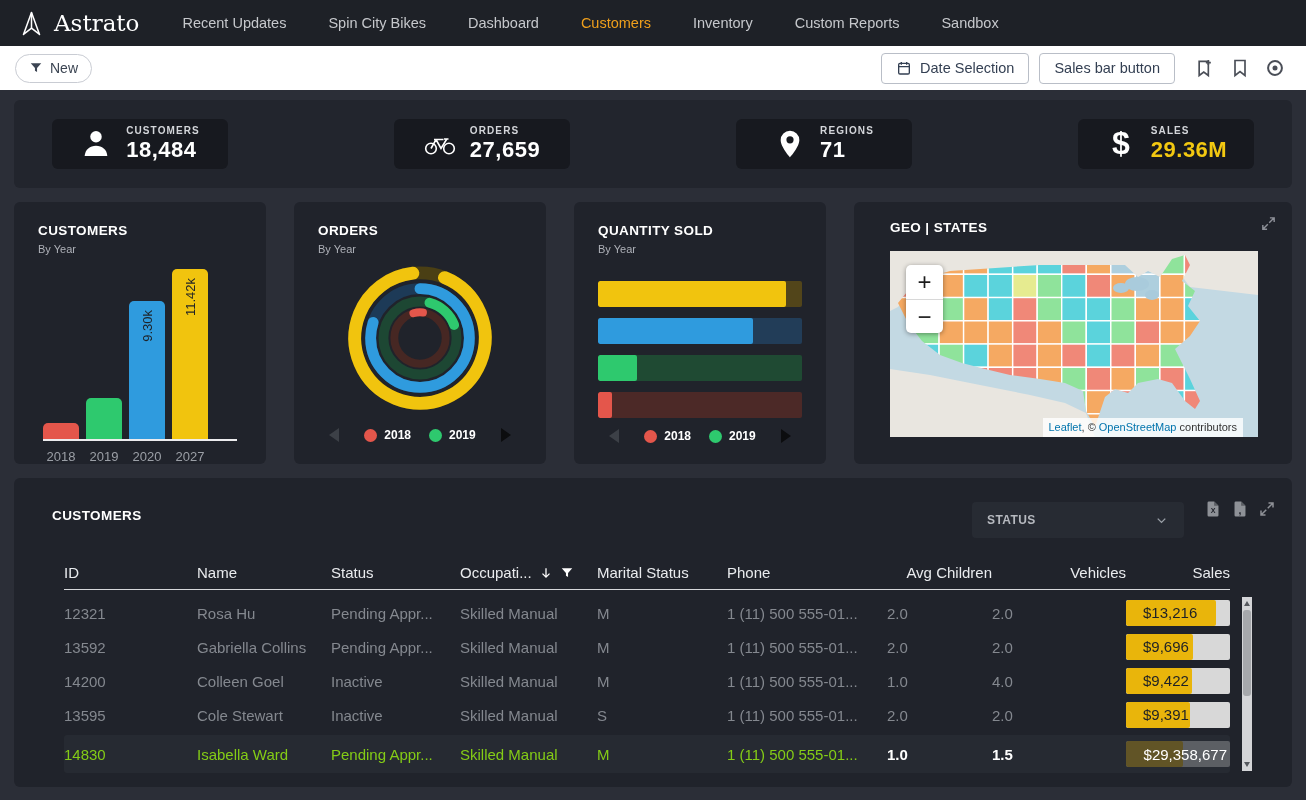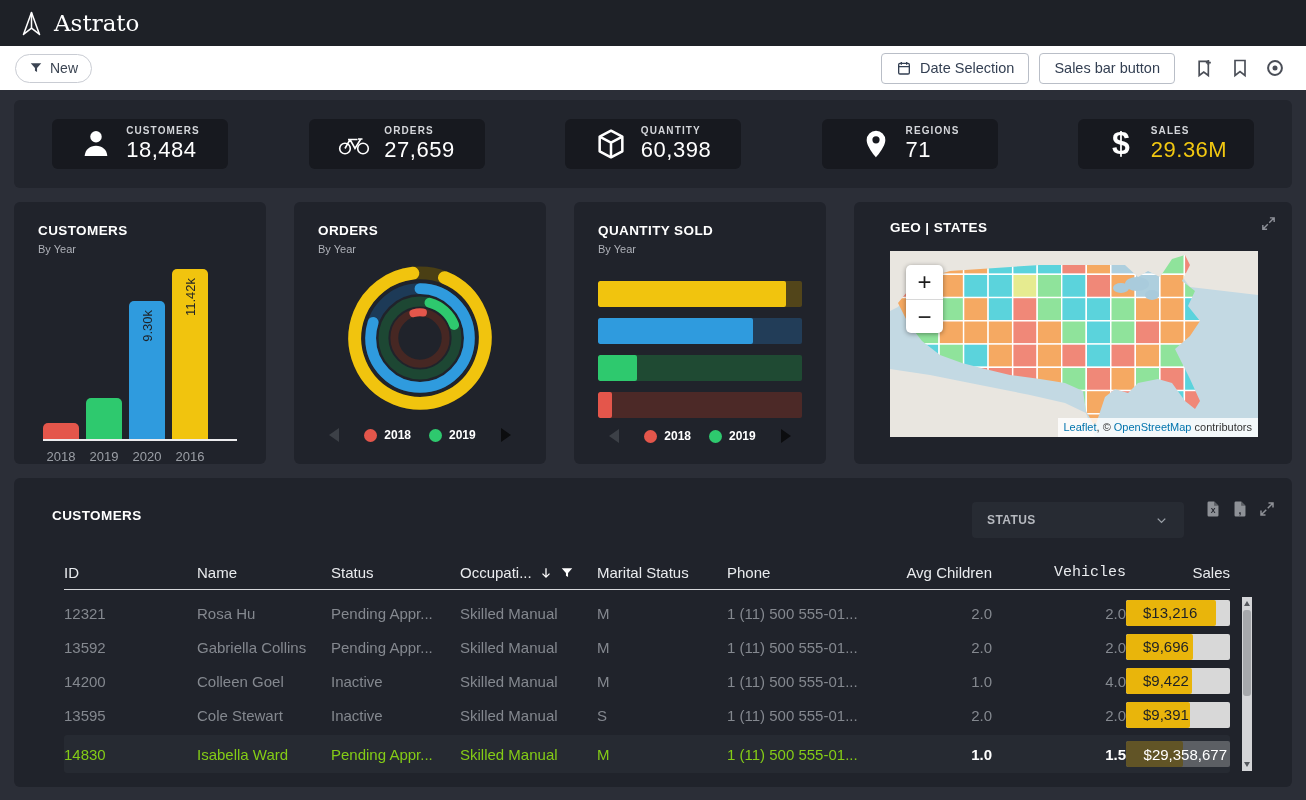--- a/index.html
+++ b/index.html
@@ -28,21 +28,21 @@
   .tb-icons svg { width:20px; height:20px; }
 
   
   .content { padding:10px 14px 17px; }
 
   .kpi-strip { background:#22252d; border-radius:6px; padding:19px 38px; display:flex; justify-content:space-between; }
   .kpi-card { width:176px; height:50px; background:#17191f; border-radius:6px; display:flex; align-items:center; justify-content:center; gap:14px; }
   .kpi-icon { width:32px; height:32px; color:#fff; flex:none; }
   .kpi-icon svg { width:100%; height:100%; }
   .kpi-label { font-size:10px; font-weight:700; letter-spacing:1.1px; color:#d4d6da; }
-  .kpi-value { font-size:22px; font-weight:400; letter-spacing:.5px; color:#fff; margin-top:1px; }
+  .kpi-value { font-size:22px; font-weight:700; letter-spacing:.5px; color:#fff; margin-top:1px; }
   .kpi-value.accent { color:#F2C811; }
 
   .charts-row { display:grid; grid-template-columns:252px 252px 252px 1fr; gap:28px; margin-top:14px; }
   .panel { background:#20232b; border-radius:6px; padding:21px 24px; position:relative; height:262px; }
   .panel-title { color:#fff; font-size:13.5px; font-weight:800; letter-spacing:.4px; }
   .panel-sub { color:#aeb1b8; font-size:11px; margin-top:5px; }
 
   
   .bars { height:172px; display:flex; align-items:flex-end; gap:7px; margin:14px 5px 0; border-bottom:2px solid #ececee; }
   .bar { width:36px; border-radius:5px 5px 0 0; position:relative; }
@@ -69,36 +69,36 @@
   .hbar-fill { position:absolute; left:0; top:0; bottom:0; border-radius:2px; }
 
   
   .panel.geo { padding:18px 34px 24px 36px; }
   .expand-corner { position:absolute; top:13px; right:15px; color:#8d9098; cursor:pointer; }
   .expand-corner svg { width:17px; height:17px; }
   .map-box { position:relative; margin-top:16px; height:186px; overflow:hidden; background:#c3d9e3; }
   .zoomctl { position:absolute; left:16px; top:14px; width:37px; background:#fff; border-radius:5px; box-shadow:0 1px 5px rgba(0,0,0,.4); overflow:hidden; }
   .zbtn { height:34px; display:flex; align-items:center; justify-content:center; font-size:24px; color:#1c1c1c; cursor:pointer; font-weight:400; }
   .zbtn + .zbtn { border-top:1px solid #d8d8d8; }
-  .attribution { position:absolute; right:0; bottom:0; background:rgba(255,255,255,.8); font-size:11px; color:#333; padding:2px 6px; line-height:15px; }
+  .attribution { position:absolute; right:15px; bottom:0; background:rgba(255,255,255,.8); font-size:11px; color:#333; padding:2px 6px; line-height:15px; }
   .attribution .lnk { color:#0274ad; cursor:pointer; }
 
   
   .table-panel { margin-top:14px; background:#20232b; border-radius:6px; padding:20px 0 14px; position:relative; }
   .tp-head { display:flex; align-items:flex-start; padding:0 16px 0 38px; }
   .tp-title { margin-top:10px; font-size:13.5px; font-weight:800; letter-spacing:.4px; }
   .tp-spacer { flex:1; }
   .dropdown { width:212px; height:36px; background:#272b33; border-radius:4px; display:flex; align-items:center; justify-content:space-between; padding:0 15px; color:#b6b9bf; font-size:12px; font-weight:700; letter-spacing:.4px; margin-left:13px; cursor:pointer; margin-top:4px; }
   .dropdown svg { width:15px; height:15px; color:#9aa0a8; }
   .export-icons { display:flex; gap:9px; color:#8e9197; margin-left:20px; margin-top:2px; }
   .export-icons svg { width:18px; height:18px; cursor:pointer; }
 
   .tbl { margin-top:22px; padding:0 62px 0 50px; position:relative; }
   .trow { display:grid; grid-template-columns:133px 134px 129px 137px 130px 160px 105px 134px 1fr; align-items:center; height:34px; color:#84888f; font-size:15px; }
-  .trow .r { text-align:right; }
+  .trow .r { text-align:left; }
   .trow.thead { color:#e9ebee; height:30px; border-bottom:1px solid #d6d8db; padding-bottom:4px; margin-bottom:6px; }
   .hcell { display:flex; align-items:center; gap:7px; }
   .hcell svg { width:14px; height:14px; color:#fff; }
   .sales-cell { position:relative; width:100%; }
   .sales-bar { position:relative; height:26px; border-radius:2px; background:#d8d8d8; overflow:hidden; }
   .sales-fill { position:absolute; left:0; top:0; bottom:0; background:#E9B50B; border-radius:2px; }
   .sales-label { position:absolute; left:17px; top:0; line-height:26px; color:#1e2126; font-size:15px; }
   .trow.totals { background:#262a32; border-radius:3px; height:38px; color:#fff; font-weight:700; margin-top:3px; }
   .trow.totals .ghost { color:#84cc16; font-weight:400; }
   .sales-bar.dim { opacity:.3; }
@@ -114,20 +114,29 @@
 <body>
 
 <header class="topnav">
   <div class="brand">
     <svg viewBox="0 0 32 32" width="27" height="27" fill="none" stroke="#fff" stroke-width="1.8" stroke-linejoin="round">
       <path d="M16 3 L6.5 29 L16 21.5 L25.5 29 Z"></path>
       <path d="M16 3 V21.5"></path>
     </svg>
     <span class="brand-name">Astrato</span>
   </div>
+  <nav class="nav-items">
+      <div class="nav-item">Recent Updates</div>
+      <div class="nav-item">Spin City Bikes</div>
+      <div class="nav-item">Dashboard</div>
+      <div class="nav-item active">Customers</div>
+      <div class="nav-item">Inventory</div>
+      <div class="nav-item">Custom Reports</div>
+      <div class="nav-item">Sandbox</div>
+    </nav>
 </header>
 
 <div class="toolbar">
   <div class="pill">
     <svg viewBox="0 0 24 24" width="14" height="14" fill="#3c4553">
         <path d="M3 4h18l-7.2 8.2V19l-3.6-2.2v-4.6z"></path>
       </svg>
     <span>New</span>
   </div>
   <div class="toolbar-spacer"></div>
@@ -179,32 +188,20 @@
             <path d="M7 16.5 12 7.5h7.5M12 7.5l5 9 5.8-9.5M20 7h4.5M10 7.5h4"></path>
           </svg>
         </span>
         <div>
           <div class="kpi-label">ORDERS</div>
           <div class="kpi-value">27,659</div>
         </div>
       </div>
       <div class="kpi-card">
         <span class="kpi-icon">
-          <svg viewBox="0 0 24 24" fill="none" stroke="currentColor" stroke-width="1.9" stroke-linejoin="round">
-            <path d="M12 2 3.5 6.5v11L12 22l8.5-4.5v-11z"></path>
-            <path d="M3.5 6.5 12 11l8.5-4.5M12 11v11"></path>
-          </svg>
-        </span>
-        <div>
-          <div class="kpi-label">QUANTITY</div>
-          <div class="kpi-value">60,398</div>
-        </div>
-      </div>
-      <div class="kpi-card">
-        <span class="kpi-icon">
           <svg viewBox="0 0 24 24" fill="currentColor">
             <path fill-rule="evenodd" d="M12 2a7 7 0 0 0-7 7c0 5.2 7 13 7 13s7-7.8 7-13a7 7 0 0 0-7-7zm0 9.6A2.7 2.7 0 1 1 12 6.2a2.7 2.7 0 0 1 0 5.4z"></path>
           </svg>
         </span>
         <div>
           <div class="kpi-label">REGIONS</div>
           <div class="kpi-value">71</div>
         </div>
       </div>
       <div class="kpi-card">
@@ -232,21 +229,21 @@
             <span class="bar-label">9.30k</span>
           </div>
           <div class="bar" style="height: 100%; background: rgb(241, 196, 14);">
             <span class="bar-label">11.42k</span>
           </div>
         </div>
       <div class="bar-x">
           <span>2018</span>
           <span>2019</span>
           <span>2020</span>
-          <span>2016</span>
+          <span>2027</span>
         </div>
     </section>
 
     <section class="panel">
       <div class="panel-title">ORDERS</div>
       <div class="panel-sub">By Year</div>
       <div class="donut-wrap">
           <svg viewBox="0 0 160 160">
             <circle cx="80" cy="80" r="66" fill="none" stroke="#4a3f14" stroke-width="13"></circle>
             <circle cx="80" cy="80" r="66" fill="none" stroke="#F1C40E" stroke-width="13" stroke-linecap="round" stroke-dasharray="381.5 414.7" transform="rotate(-68 80 80)"></circle>
@@ -506,21 +503,21 @@
           </div>
           <div class="hcell">
             <span>Marital Status</span>
           </div>
           <div class="hcell">
             <span>Phone</span>
           </div>
           <div class="hcell r" style="justify-content: flex-end;">
             <span>Avg Children</span>
           </div>
-          <div class="hcell r" style="justify-content: flex-end; font-family: Liberation Mono, monospace;">
+          <div class="hcell r" style="justify-content: flex-end;">
             <span>Vehicles</span>
           </div>
           <div class="hcell r" style="justify-content: flex-end;">
             <span>Sales</span>
           </div>
         </div>
       <div>
           <div class="trow">
             <div>12321</div>
             <div>Rosa Hu</div>

